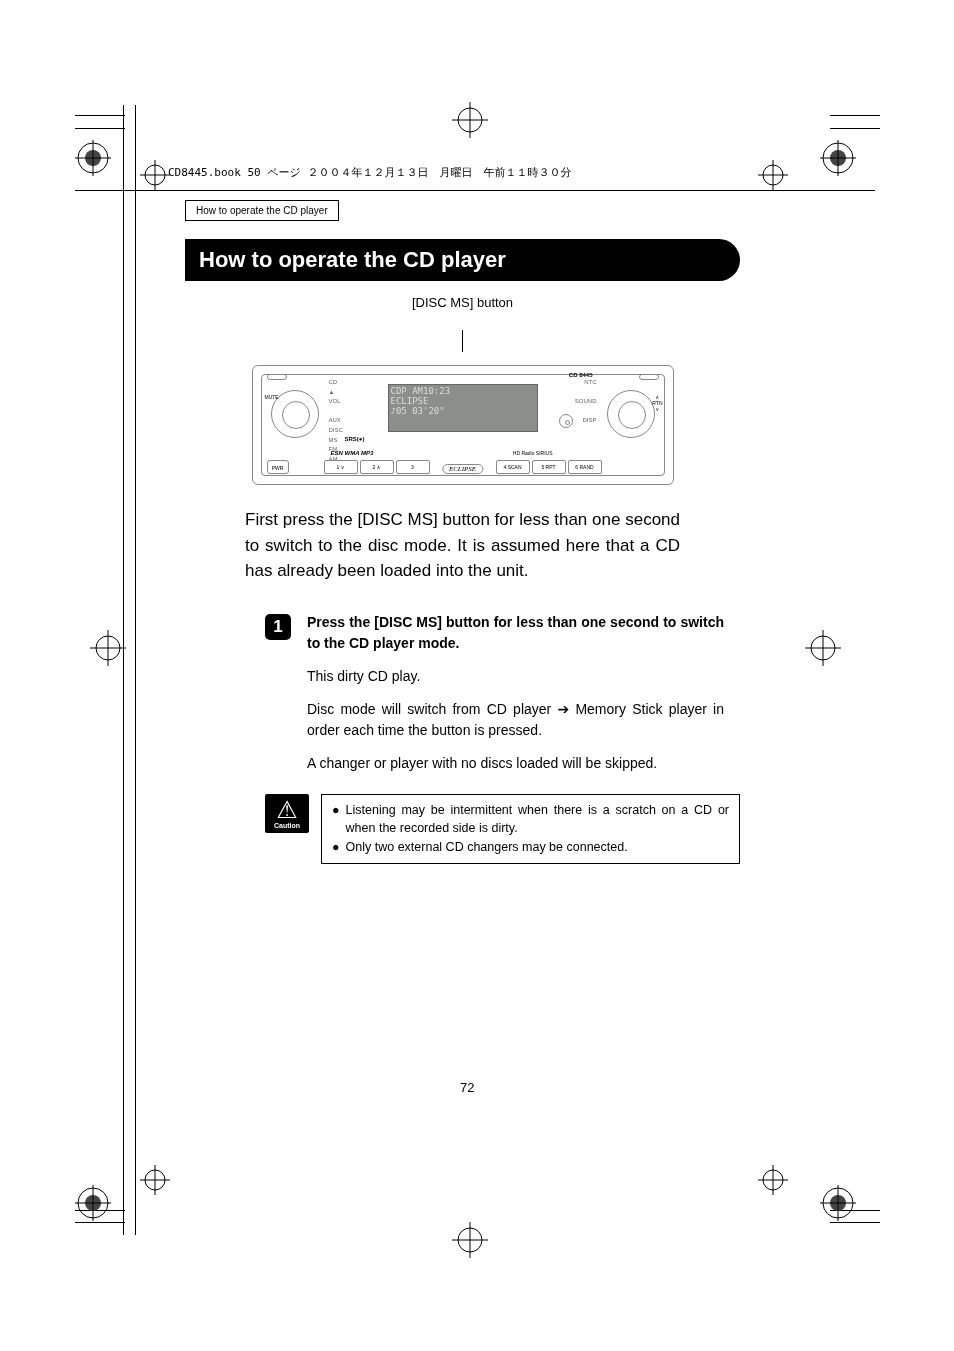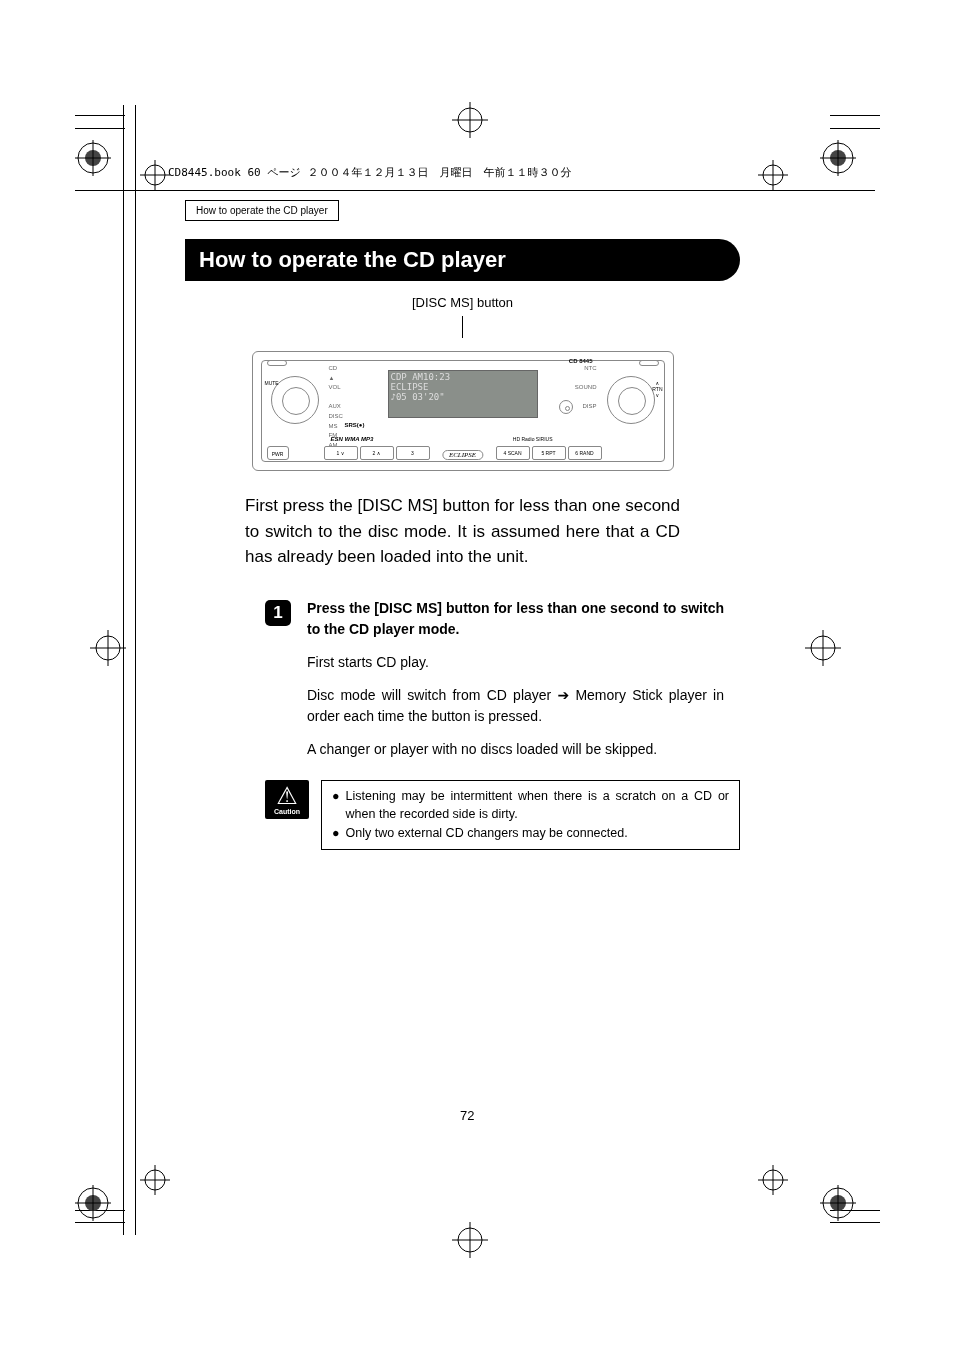--- a/index.html
+++ b/index.html
@@ -36,21 +36,21 @@
   .crop-botr2 { left: 830px; top: 1222px; width: 50px; height: 1px; }
 
   .header-line { position: absolute; left: 168px; top: 165px; font-size: 11px; font-family: "MS Gothic", monospace; color: #000; }
 
   .content { position: absolute; left: 185px; top: 200px; width: 555px; }
 
   .bc-box { border: 1px solid #000; display: inline-block; padding: 4px 10px 4px 10px; font-size: 10px; margin-bottom: 18px; }
 
   .title-bar { background: #000; color: #fff; font-size: 22px; font-weight: bold; border-radius: 0 50px 50px 0; padding: 8px 28px 8px 14px; display: inline-block; width: 555px; margin-bottom: 14px; }
 
-  .callout-label { text-align: center; font-size: 13px; margin-bottom: 6px; }
+  .callout-label { text-align: center; font-size: 13px; margin-bottom: 20px; }
   .callout-line { width: 1px; height: 22px; background: #000; margin: 0 auto 0 auto; }
 
   .device { width: 422px; height: 120px; border: 1px solid #888; border-radius: 6px; margin: 13px auto 22px auto; background: #fff; position: relative; padding: 6px; }
   .device-inner { position: absolute; left: 8px; top: 8px; right: 8px; bottom: 8px; border: 1px solid #888; border-radius: 4px; }
   .knob-l { position: absolute; left: 18px; top: 24px; width: 48px; height: 48px; border: 1px solid #888; border-radius: 50%; }
   .knob-l::after { content:""; position:absolute; left:10px; top:10px; width:26px; height:26px; border:1px solid #888; border-radius:50%; }
   .knob-r { position: absolute; right: 18px; top: 24px; width: 48px; height: 48px; border: 1px solid #888; border-radius: 50%; }
   .knob-r::after { content:""; position:absolute; left:10px; top:10px; width:26px; height:26px; border:1px solid #888; border-radius:50%; }
   .lcd { position: absolute; left: 135px; top: 18px; width: 150px; height: 48px; background: #8a8f8a; border: 1px solid #666; font-family: monospace; font-size: 9px; color: #ddd; padding: 2px; line-height: 1.1; }
   .labels-left { position: absolute; left: 76px; top: 12px; font-size: 6px; color: #666; line-height: 1.6; }
@@ -81,21 +81,21 @@
   .step-p { font-size: 14px; line-height: 1.5; text-align: justify; margin-bottom: 12px; }
 
   .caution-box { display: flex; align-items: flex-start; margin: 8px 0 0 80px; }
   .caution-icon { width: 44px; background: #000; color: #fff; text-align: center; padding: 4px 0 4px 0; border-radius: 2px; margin-right: 12px; flex-shrink: 0; }
   .caution-icon-tri { font-size: 24px; line-height: 1; }
   .caution-icon-txt { font-size: 7px; font-weight: bold; }
   .caution-list { flex: 1; border: 1px solid #000; padding: 6px 10px; font-size: 12.5px; line-height: 1.5; text-align: justify; }
   .caution-list .bullet { display: flex; }
   .caution-list .dot { margin-right: 6px; }
 
-  .page-num { position: absolute; left: 460px; top: 1080px; font-size: 13px; margin-top: 28px; }
+  .page-num { position: absolute; left: 460px; top: 1080px; font-size: 13px; }
 </style>
 </head>
 <body>
 
 <div class="page">
 
   <div class="reg-line-v"></div>
   <div class="reg-line-v2"></div>
   <div class="reg-line-h"></div>
   <div class="crop-line crop-top1"></div>
@@ -189,21 +189,21 @@
       </svg>
   </div>
   <div class="reg reg-cross-br">
     <svg width="30" height="30">
         <circle cx="15" cy="15" r="10" fill="none" stroke="#000"></circle>
         <line x1="0" y1="15" x2="30" y2="15" stroke="#000"></line>
         <line x1="15" y1="0" x2="15" y2="30" stroke="#000"></line>
       </svg>
   </div>
 
-  <div class="header-line">CD8445.book  60 ページ  ２００４年１２月１３日　月曜日　午前１１時３０分</div>
+  <div class="header-line">CD8445.book  50 ページ  ２００４年１２月１３日　月曜日　午前１１時３０分</div>
 
   <div class="content">
 
     <div class="bc-box">How to operate the CD player</div>
 
     <div class="title-bar">How to operate the CD player</div>
 
     <div class="callout-label">[DISC MS] button</div>
     <div class="callout-line"></div>
 
@@ -256,21 +256,21 @@
       </div>
     </div>
 
     <p class="intro-para">First press the [DISC MS] button for less than one second to switch to the disc mode. It is assumed here that a CD has already been loaded into the unit.</p>
 
 
     <div class="step-row">
       <div class="step-num">1</div>
       <div class="step-body">
         <p class="step-title">Press the [DISC MS] button for less than one second to switch to the CD player mode.</p>
-        <p class="step-p">First starts CD play.</p>
+        <p class="step-p">This dirty CD play.</p>
         <p class="step-p">Disc mode will switch from CD player ➔   Memory Stick player in order each time the button is pressed.</p>
         <p class="step-p">A changer or player with no discs loaded will be skipped.</p>
       </div>
     </div>
 
     <div class="caution-box">
       <div class="caution-icon">
         <div class="caution-icon-tri">⚠</div>
         <div class="caution-icon-txt">Caution</div>
       </div>

